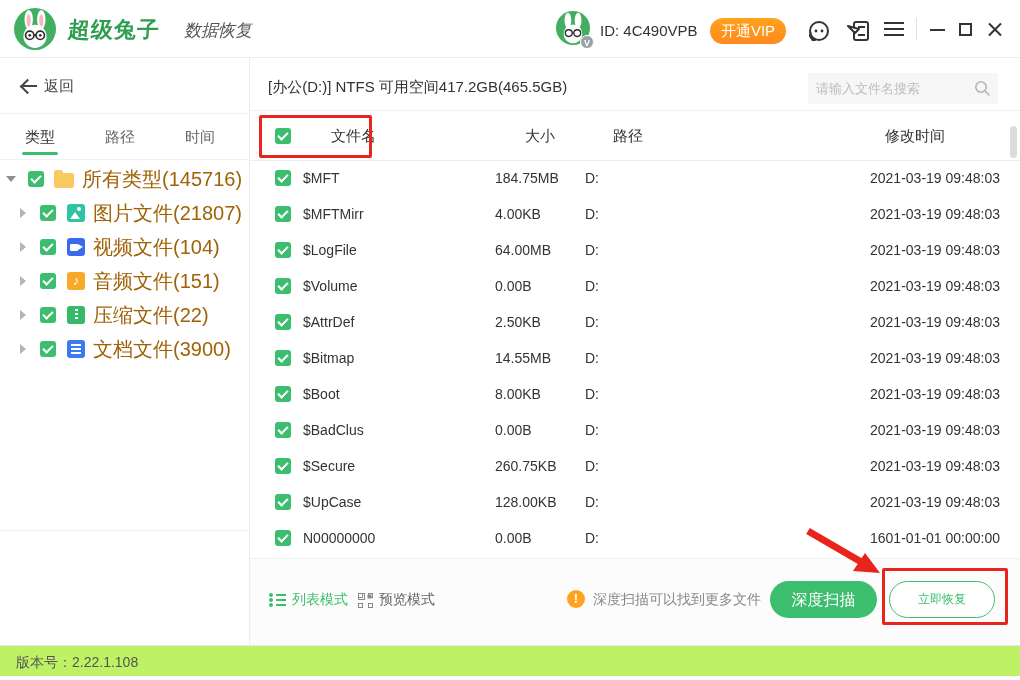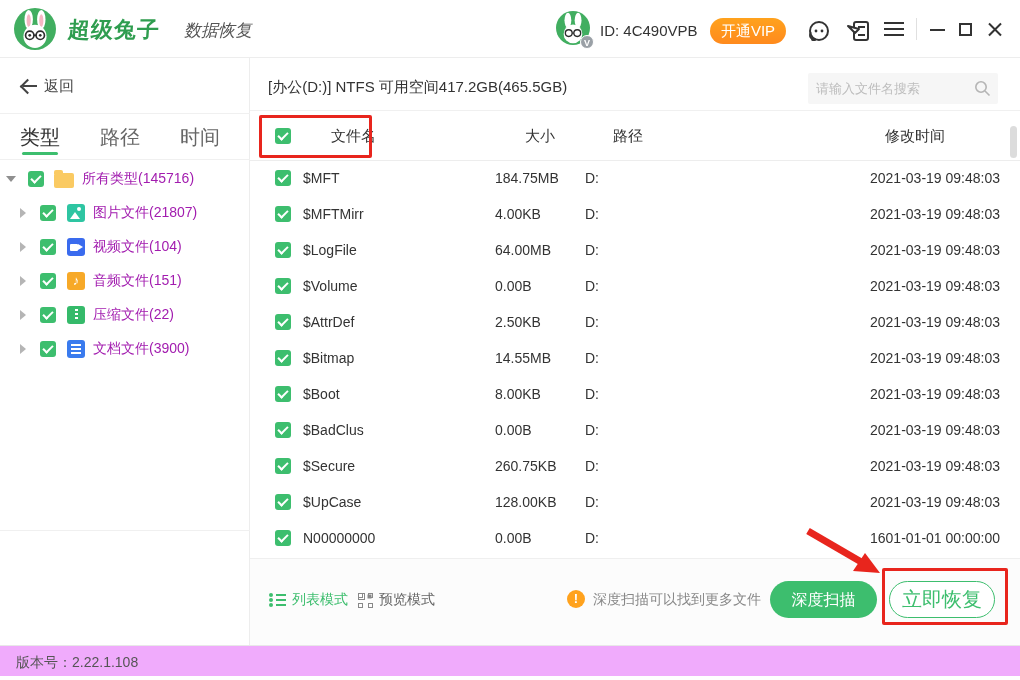--- a/index.html
+++ b/index.html
@@ -40,21 +40,21 @@
   .sidebar { position:absolute; left:0; top:58px; width:250px; height:587px; background:#fff;
              border-right:1px solid #ededed; }
   .back-row { position:absolute; left:0; top:0; width:250px; height:56px; border-bottom:1px solid #f0f0f0; cursor:pointer; }
   .back-arrow { position:absolute; left:22px; top:21px; width:15px; height:13px; }
   .back-arrow::before { content:""; position:absolute; left:0; top:2px; width:9px; height:9px;
       border-left:2px solid #444; border-bottom:2px solid #444; transform:rotate(45deg); }
   .back-arrow::after { content:""; position:absolute; left:1px; top:6px; width:14px; height:2px; background:#444; }
   .back-label { position:absolute; left:44px; top:19px; font-size:15px; color:#444; }
   .tabs { position:absolute; left:0; top:56px; width:250px; height:46px; border-bottom:1px solid #f0f0f0;
           display:flex; }
-  .tab { position:relative; width:80px; text-align:center; line-height:46px; font-size:20px;
+  .tab { position:relative; width:80px; text-align:center; line-height:46px; font-size:15px;
          color:#666; cursor:pointer; }
   .tab.active { color:#333; }
   .tab.active::after { content:""; position:absolute; left:22px; bottom:4px; width:36px; height:3px;
           background:#3DBE6E; border-radius:2px; }
   .tree { position:absolute; left:0; top:104px; width:250px; }
   .tree-row { display:flex; align-items:center; height:34px; padding-left:6px; cursor:pointer; }
   .tree-row.child { padding-left:18px; }
   .tri { width:10px; height:10px; margin-right:12px; position:relative; flex:none; }
   .tri.down::before { content:""; position:absolute; left:0; top:2px;
       border-left:5px solid transparent; border-right:5px solid transparent; border-top:6px solid #8f8f8f; }
@@ -83,21 +83,21 @@
   .ficon.audio::before { content:"♪"; }
   .ficon.archive { background:#35BA6A; }
   .ficon.archive::before { content:""; position:absolute; left:8px; top:3px; width:3px; height:12px;
       background:repeating-linear-gradient(#fff 0 2px, transparent 2px 4px); }
   .ficon.document { background:#3A7BEE; }
   .ficon.document::before { content:""; position:absolute; left:4px; top:4px; width:10px; height:2px;
       background:#fff; box-shadow:0 4px #fff, 0 8px #fff; }
   .ficon.other { background:#F23C3C; }
   .ficon.other::before { content:""; position:absolute; left:3px; top:3px; width:5px; height:5px;
       border-radius:50%; background:#fff; box-shadow:7px 0 #fff, 0 7px #fff, 7px 7px #fff; }
-  .tree-label { font-size:14px; color:#a21caf; white-space:nowrap; }
+  .tree-label { font-size:20px; color:#a16207; white-space:nowrap; }
   .scan-sep { position:absolute; left:0; top:472px; width:250px; height:1px; background:#f0f0f0; }
   .scan-summary { position:absolute; left:16px; top:480px; width:226px; font-size:14px; color:#333;
       white-space:nowrap; overflow:hidden; }
   .export-btn { position:absolute; left:22px; top:522px; width:204px; height:42px; border-radius:21px;
       background:#3DBE6E; color:#fff; font-size:16px; text-align:center; line-height:42px; cursor:pointer; }
 
   
   .main { position:absolute; left:250px; top:58px; width:770px; height:587px; background:#fff; }
   .drive-info { position:absolute; left:18px; top:20px; font-size:15px; color:#333; }
   .searchbox { position:absolute; left:558px; top:15px; width:190px; height:31px; background:#f6f6f6;
@@ -134,25 +134,25 @@
       border:1.5px solid #888; box-shadow:8px 0 0 -1.5px #888, 8px 0 0 0 #fff inset; }
   .gridicon i { position:absolute; width:5px; height:5px; border:1.5px solid #888; }
   .gridicon i.a { left:0; top:0; } .gridicon i.b { right:0; top:0; }
   .gridicon i.c { left:0; bottom:0; } .gridicon i.d { right:0; bottom:0; }
   .warn { position:absolute; left:317px; top:31px; width:18px; height:18px; border-radius:50%;
       background:#FFA21D; color:#fff; font-weight:bold; font-size:13px; text-align:center; line-height:18px; }
   .hint { position:absolute; left:343px; top:32px; font-size:14px; color:#888; }
   .deep-btn { position:absolute; left:520px; top:22px; width:107px; height:37px; border-radius:19px;
       background:#3DBE6E; color:#fff; font-size:16px; text-align:center; line-height:37px; cursor:pointer; }
   .recover-btn { position:absolute; left:639px; top:22px; width:106px; height:37px; border-radius:19px;
-      background:#fff; border:1px solid #3DBE6E; color:#3DBE6E; font-size:20px; text-align:center;
+      background:#fff; border:1px solid #3DBE6E; color:#3DBE6E; font-size:12px; text-align:center;
       line-height:35px; cursor:pointer; }
 
   
-  .bottomstrip { position:absolute; left:0; top:645px; width:1020px; height:31px; background:#f0abfc;
+  .bottomstrip { position:absolute; left:0; top:645px; width:1020px; height:31px; background:#bef264;
       border-top:1px solid #e8e8e8; }
   .version { position:absolute; left:16px; top:8px; font-size:14px; color:#555; }
 
   
   .anno-box { position:absolute; border:3px solid #E8251D; border-radius:2px; pointer-events:none; }
   .anno-filename { left:259px; top:115px; width:113px; height:43px; }
   .anno-recover { left:882px; top:568px; width:126px; height:57px; }
   .anno-arrow { position:absolute; left:795px; top:518px; width:100px; height:65px; pointer-events:none; }
 </style>
 </head>

